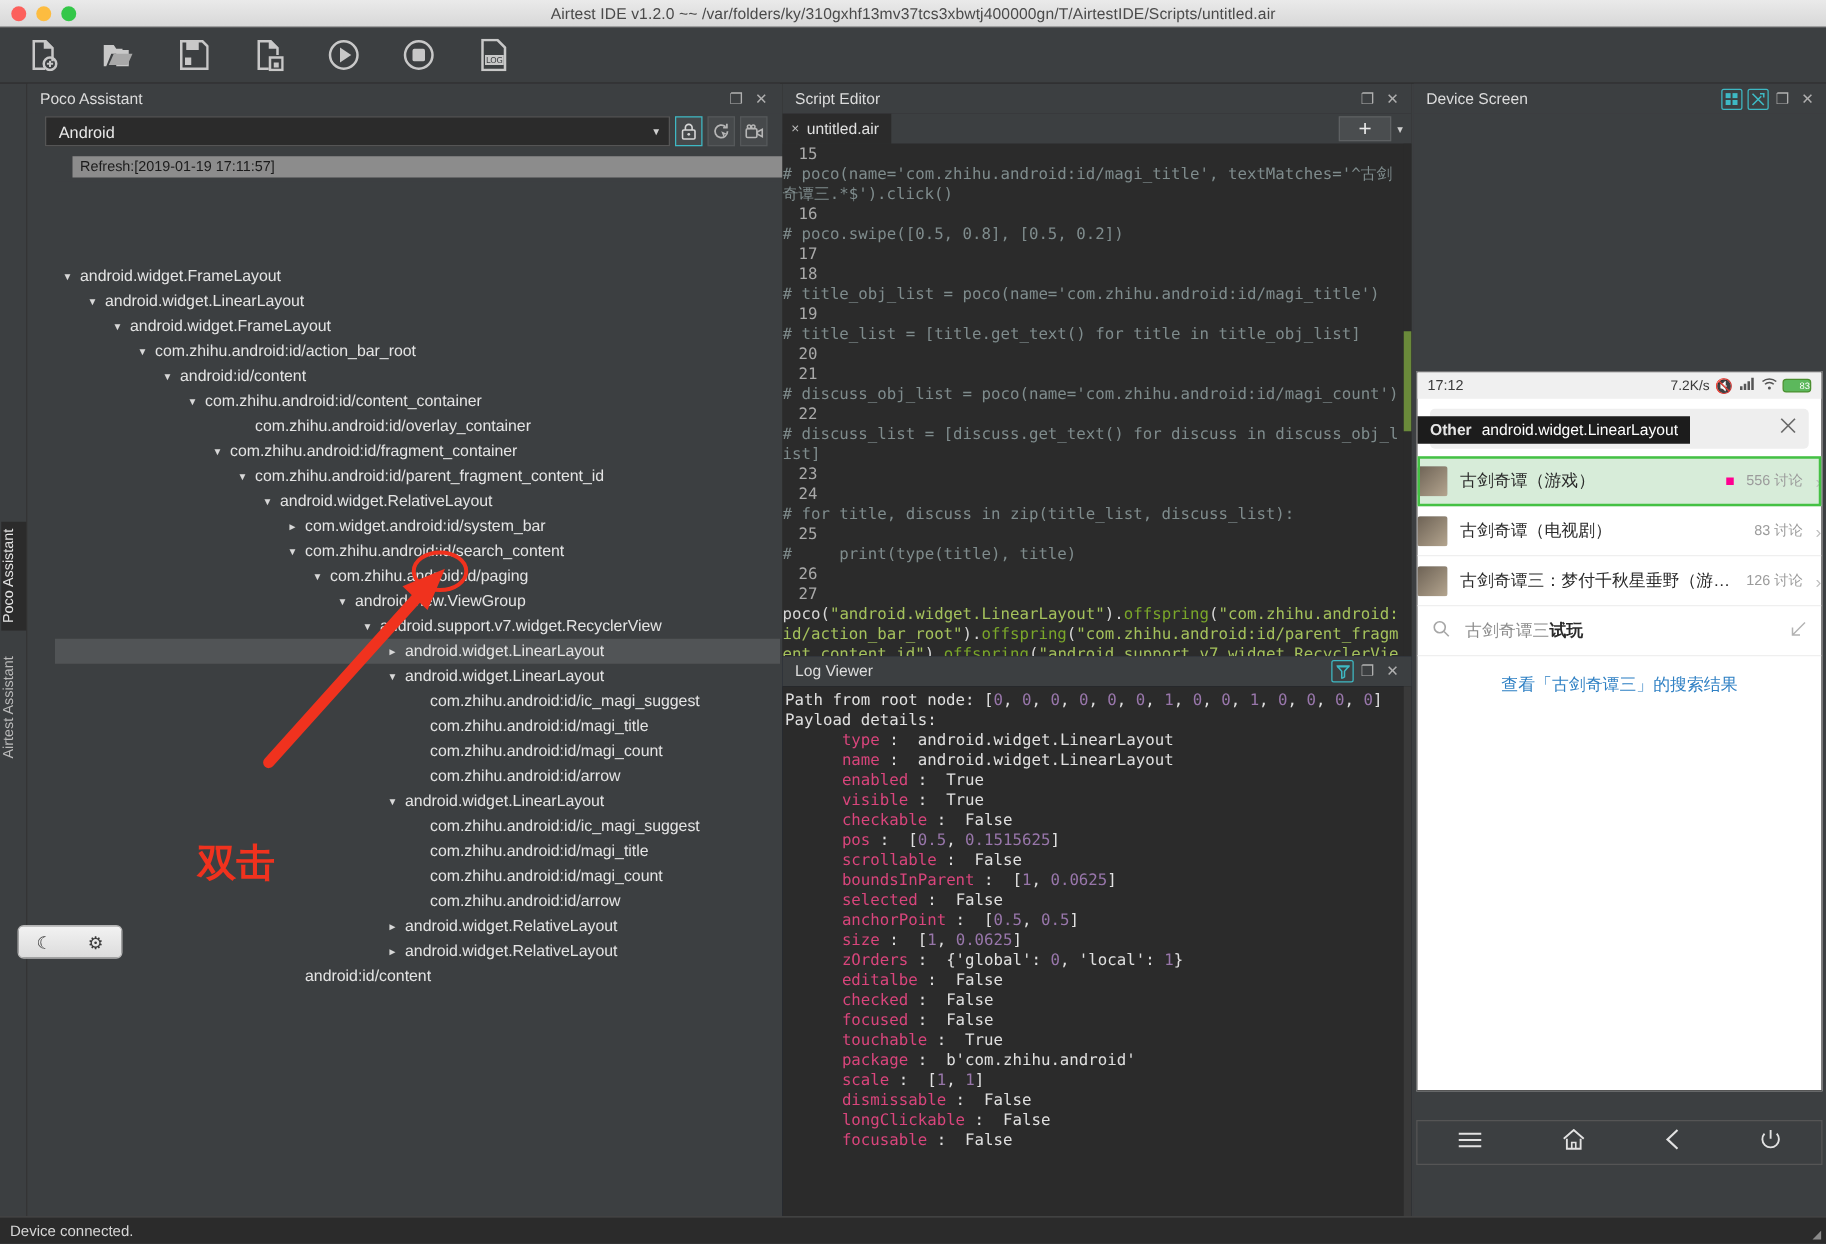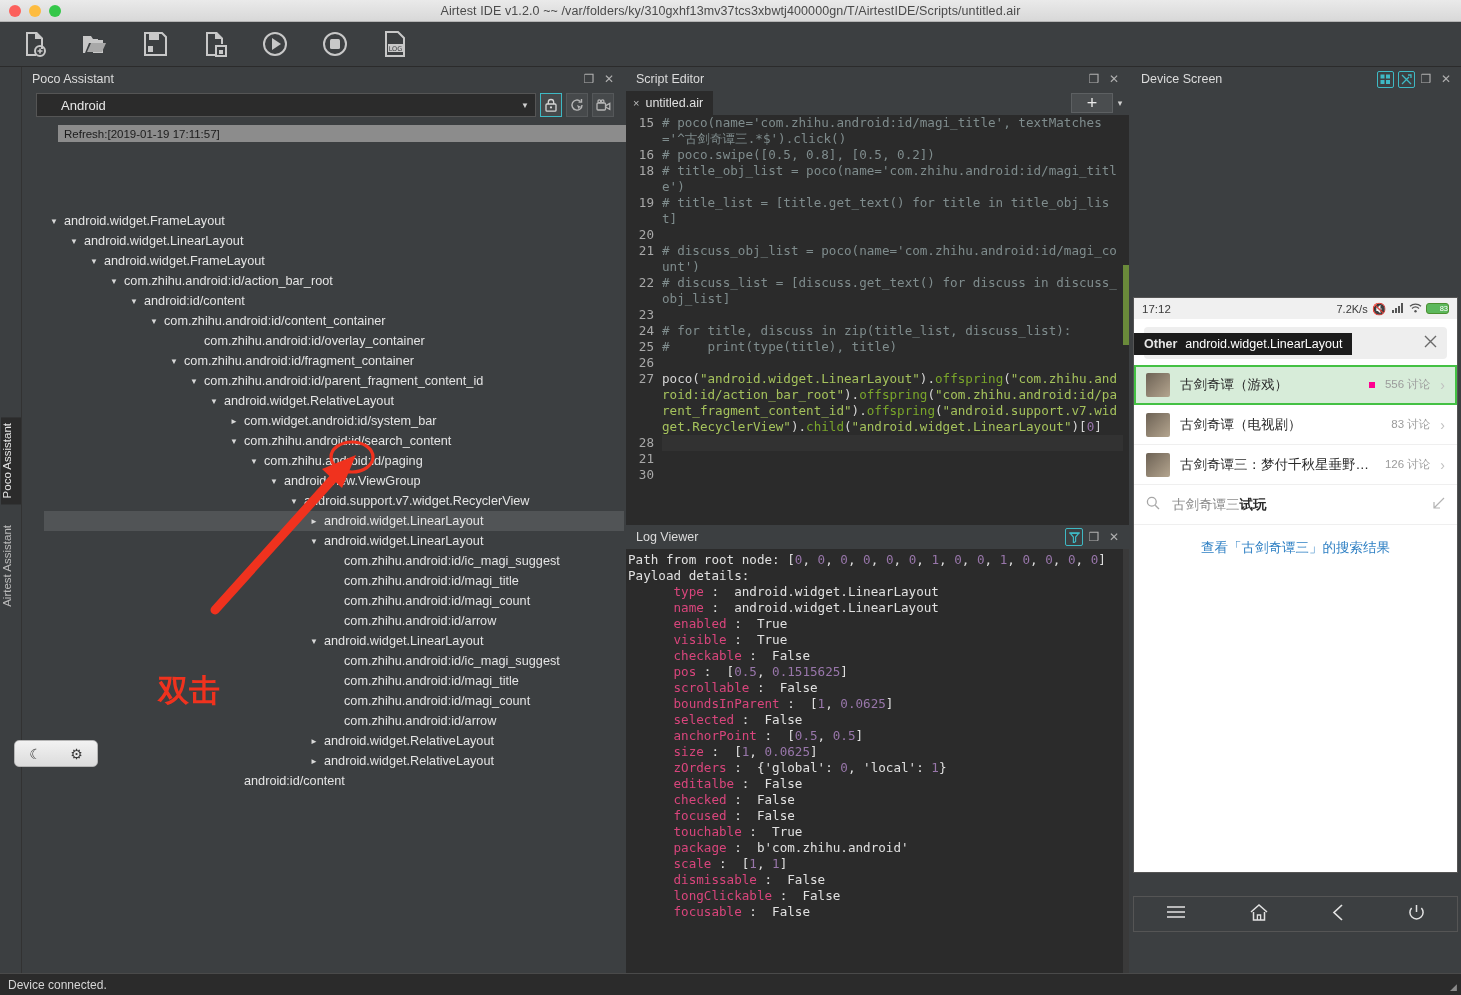--- a/index.html
+++ b/index.html
@@ -68,21 +68,21 @@
   .head-btn.boxed { border: 1px solid #3eb9c4; border-radius: 2px; }
 
   
   #poco { left: 22px; top: 67px; width: 602px; height: 906px; background: #3c3f41; }
   .poco-ctrl {
     position: absolute; left: 14px; top: 26px; width: 578px; height: 24px;
     display: flex; align-items: center; gap: 4px;
   }
   .combo {
     flex: 1; height: 24px; background: #2b2b2b; border: 1px solid #555;
-    display: flex; align-items: center; padding: 0 6px 0 24px;
+    display: flex; align-items: center; padding: 0 6px 0 10px;
     font-size: 13px; color: #e8e8e8;
   }
   .combo .cap { flex: 1; }
   .combo .arrow { font-size: 8px; color: #cfcfcf; }
   .icn-btn {
     width: 22px; height: 24px; background: #46494b; border: 1px solid #55585a;
     display: flex; align-items: center; justify-content: center;
   }
   .icn-btn.sel { border: 1px solid #3eb9c4; }
   .refresh-bar {
@@ -133,21 +133,21 @@
     width: 42px; height: 20px; background: #4a4d4f; border: 1px solid #5d6062;
     display: flex; align-items: center; justify-content: center;
     color: #eaeaea; font-size: 18px; line-height: 1;
   }
   .plus-caret { width: 14px; text-align: center; color: #cfcfcf; font-size: 9px; }
   .code {
     position: absolute; left: 0; top: 48px; width: 503px; height: 410px;
     background: #2b2b2b; overflow: hidden;
     font-family: "DejaVu Sans Mono", monospace; font-size: 12.6px; line-height: 16px;
   }
-  .cline { display: flex; }
+  .cline { display: flex; flex-direction: column; }
   .gutter {
     width: 36px; flex: none; text-align: right; padding-right: 8px;
     color: #a9a9a9; user-select: none;
   }
   .ctext { flex: 1; white-space: pre-wrap; word-break: break-all; padding-right: 8px; }
   .cline.cur .ctext { background: #323232; }
   .cm { color: #7f8c8d; }
   .cs { color: #a5c25c; }
   .cfn { color: #7aa62a; }
   .cnum { color: #9876aa; }
@@ -192,21 +192,21 @@
     background: #5cb85c; color: #fff; font-size: 7.5px; line-height: 9px;
     text-align: right; margin-left: 4px; position: relative;
   }
   .searchbar {
     margin: 8px 10px 6px; height: 32px; background: #eeeeee; border-radius: 4px;
     display: flex; align-items: center; padding: 0 10px; gap: 12px;
   }
   .searchbar .q { flex: 1; font-size: 14px; color: #9a9a9a; }
   .sugg {
     height: 40px; display: flex; align-items: center; gap: 10px;
-    padding: 0 12px; border-bottom: 1px solid #efefef; font-size: 13.5px; color: #2a2a2a;
+    padding: 0 0; border-bottom: 1px solid #efefef; font-size: 13.5px; color: #2a2a2a;
   }
   .sugg.hl { background: #d7ecd9; outline: 2px solid #44c144; outline-offset: -2px; }
   .sugg .thumb { width: 24px; height: 24px; background: #8d8d8d; border-radius: 2px; flex: none;
     background-image: linear-gradient(135deg,#6d6255,#b4a58f); }
   .sugg .nm { flex: 1; overflow: hidden; white-space: nowrap; text-overflow: ellipsis; }
   .sugg .cnt { font-size: 11.5px; color: #9b9b9b; }
   .sugg .ch { color: #c0c0c0; font-size: 14px; }
   .dotmark { width: 6px; height: 6px; background: #ff0090; flex: none; }
   .searchrow {
     height: 40px; display: flex; align-items: center; gap: 12px; padding: 0 12px;
@@ -497,20 +497,24 @@
     </div>
 
     <div class="code" id="code">
         <div class="cline">
           <span class="gutter">15</span>
           <span class="ctext"><span class="cm"># poco(name='com.zhihu.android:id/magi_title', textMatches='^古剑奇谭三.*$').click()</span></span>
         </div>
         <div class="cline">
           <span class="gutter">16</span>
           <span class="ctext"><span class="cm"># poco.swipe([0.5, 0.8], [0.5, 0.2])</span></span>
+        </div>
+        <div class="cline">
+          <span class="gutter">17</span>
+          <span class="ctext"><span class="cm"></span></span>
         </div>
         <div class="cline">
           <span class="gutter">18</span>
           <span class="ctext"><span class="cm"># title_obj_list = poco(name='com.zhihu.android:id/magi_title')</span></span>
         </div>
         <div class="cline">
           <span class="gutter">19</span>
           <span class="ctext"><span class="cm"># title_list = [title.get_text() for title in title_obj_list]</span></span>
         </div>
         <div class="cline">

